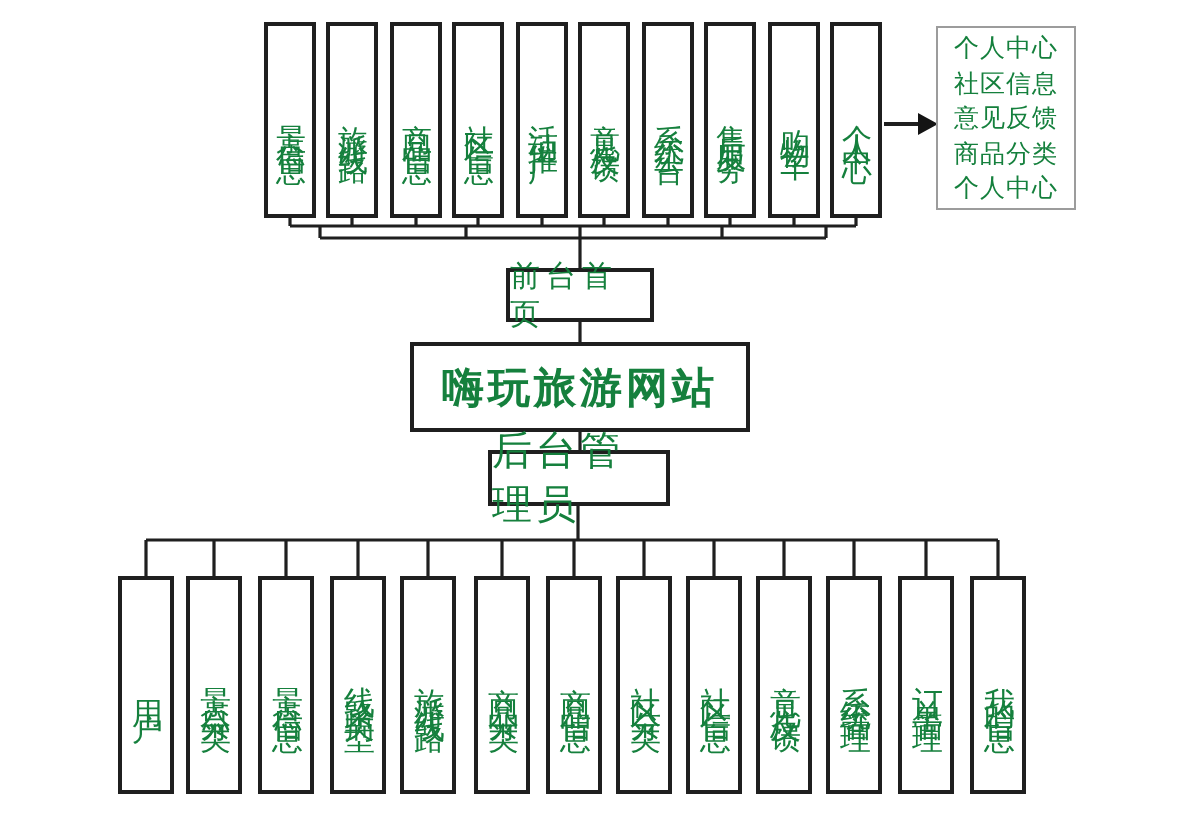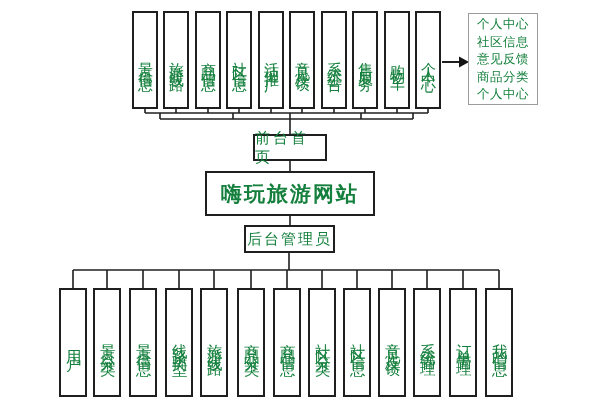--- a/index.html
+++ b/index.html
@@ -18,21 +18,21 @@
   }
   .vbox.top-row  { top:11px;  width:26px; height:98px; }
   .vbox.bot-row  { top:288px; width:28px; height:109px; font-size:15.5px; letter-spacing:6px; }
   .hbox {
     position:absolute; box-sizing:border-box;
     border:2px solid #1f1f1f; background:#fff;
     display:flex; align-items:center; justify-content:center;
   }
   .front-box { left:253px; top:134px; width:74px;  height:27px; font-size:15px; letter-spacing:3px; }
   .root-box  { left:205px; top:171px; width:170px; height:45px; font-size:21px; font-weight:bold; letter-spacing:2px; }
-  .back-box  { left:244px; top:225px; width:91px;  height:28px; font-size:15px; letter-spacing:2px; }
+  .back-box  { left:244px; top:225px; width:91px;  height:28px; font-size:20px; letter-spacing:2px; }
   .detail-box {
     position:absolute; left:468px; top:13px; width:70px; height:92px;
     box-sizing:border-box; border:1px solid #9c9c9c; background:#fff;
     display:flex; flex-direction:column; align-items:center; justify-content:center;
     font-size:12.5px; line-height:17.5px; letter-spacing:0.5px;
   }
 </style>
 </head>
 <body>
 

